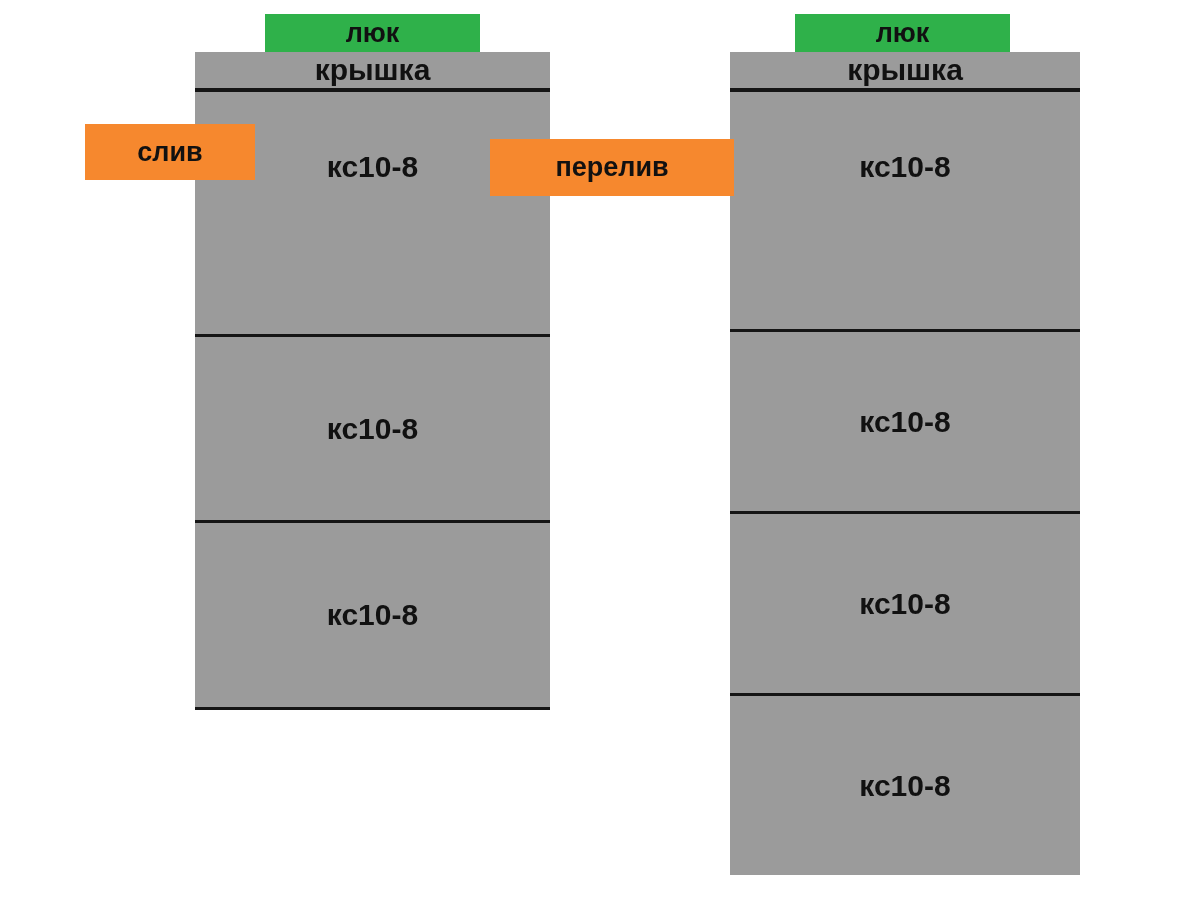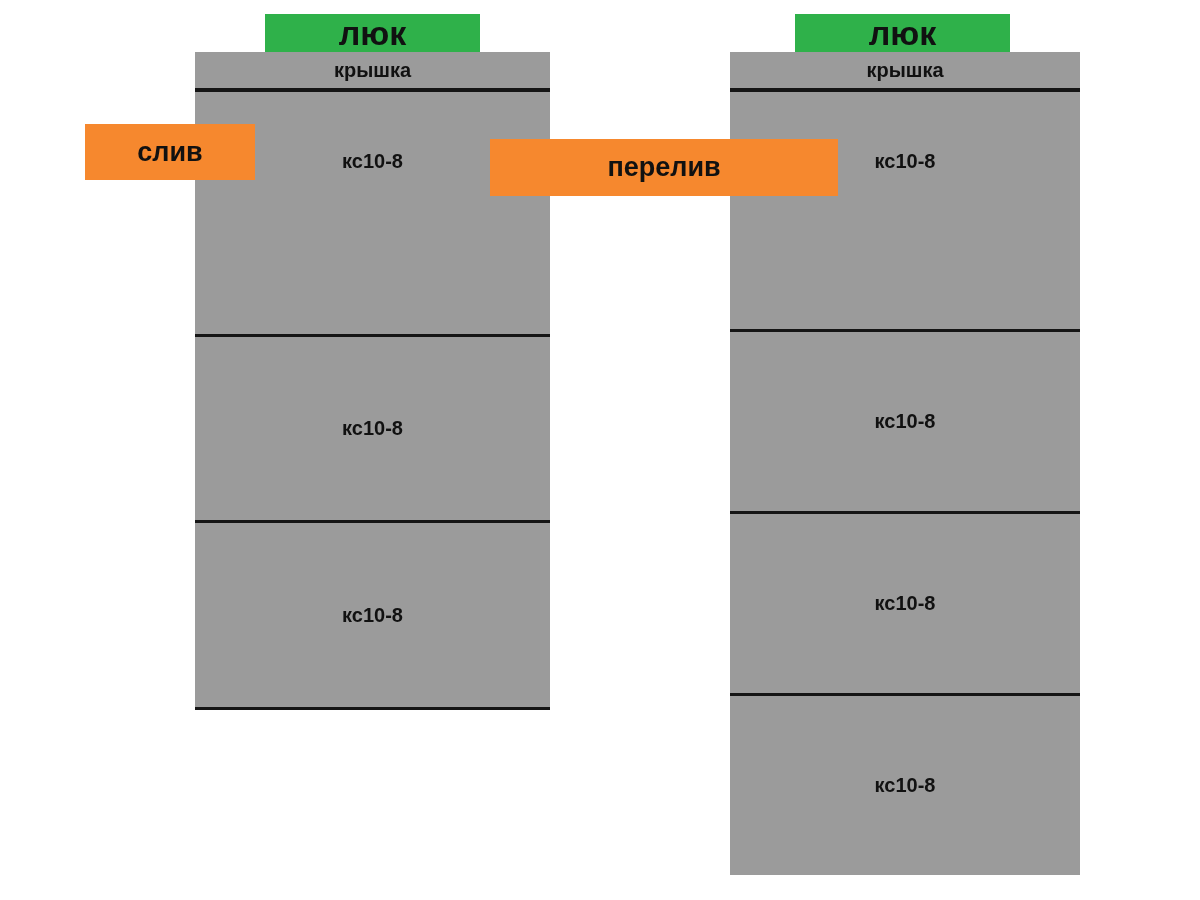--- a/index.html
+++ b/index.html
@@ -20,21 +20,21 @@
     inset: 0;
   }
   
   .hatch {
     position: absolute;
     background: var(--green, #2fb14a);
     display: flex;
     align-items: center;
     justify-content: center;
     font-weight: bold;
-    font-size: 34px;
+    font-size: 27px;
     z-index: 1;
   }
   .hatch-left  { left: 265px; top: 14px; width: 215px; height: 38px; }
   .hatch-right { left: 795px; top: 14px; width: 215px; height: 38px; }
 
   
   .tank {
     position: absolute;
     background: var(--gray, #9b9b9b);
     display: flex;
@@ -42,21 +42,21 @@
     z-index: 0;
   }
   .tank-left  { left: 195px; top: 52px; width: 355px; height: 658px; }
   .tank-right { left: 730px; top: 52px; width: 350px; height: 823px; }
 
   .sec {
     display: flex;
     align-items: center;
     justify-content: center;
     font-weight: bold;
-    font-size: 20px;
+    font-size: 30px;
     box-sizing: border-box;
   }
   .sec.cover {
     height: 40px;
     border-bottom: 4px solid #151515;
   }
   .sec.ring {
     flex: 1;
     border-bottom: 3px solid #151515;
   }
@@ -76,21 +76,21 @@
     position: absolute;
     background: var(--orange, #f6882e);
     display: flex;
     align-items: center;
     justify-content: center;
     font-weight: bold;
     font-size: 27px;
     z-index: 2;
   }
   .pipe-drain    { left: 85px;  top: 124px; width: 170px; height: 56px; }
-  .pipe-overflow { left: 490px; top: 139px; width: 348px; height: 57px; }
+  .pipe-overflow { left: 490px; top: 139px; width: 244px; height: 57px; }
 </style>
 </head>
 <body>
 
 <div class="canvas">
 
   <div class="hatch hatch-left">
     <span>люк</span>
   </div>
 

